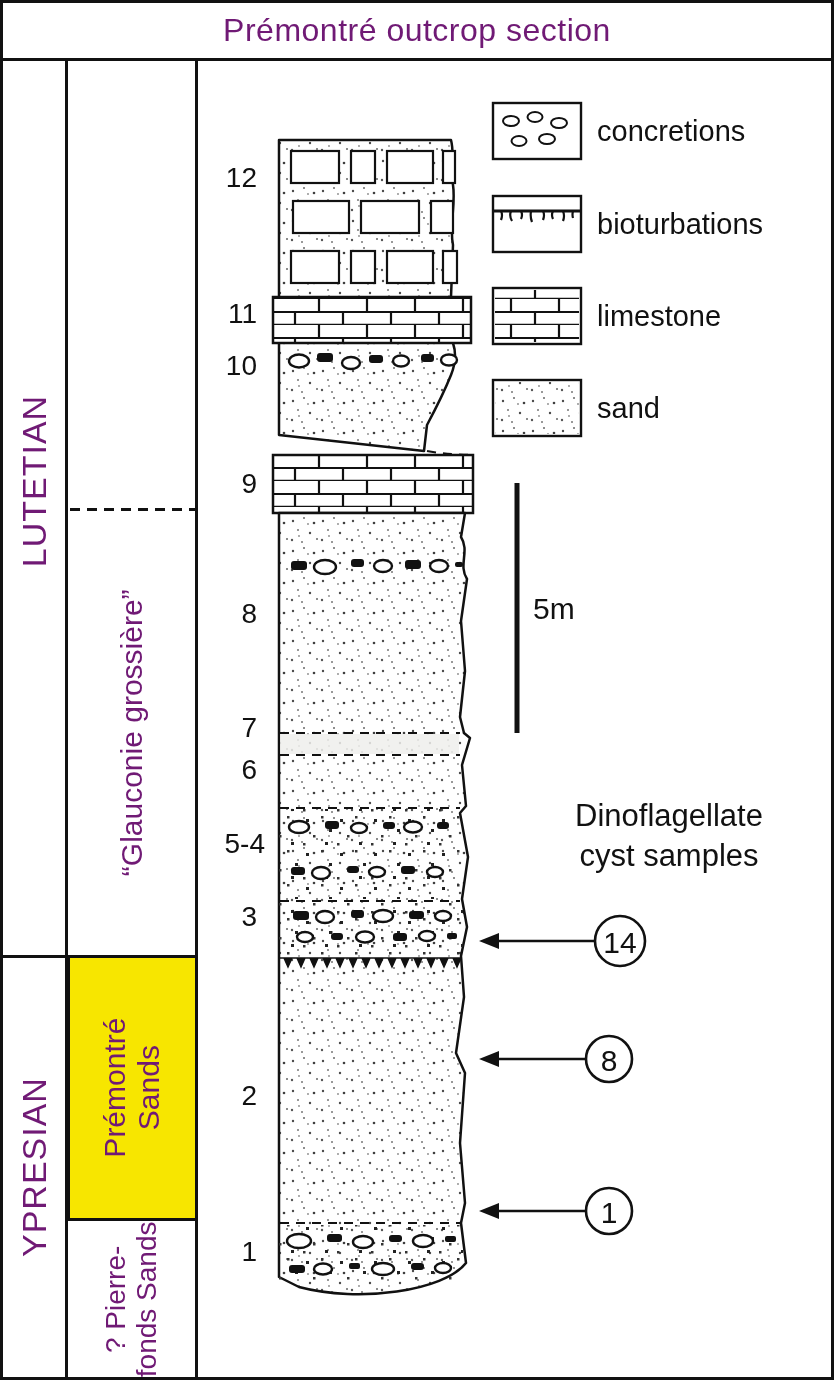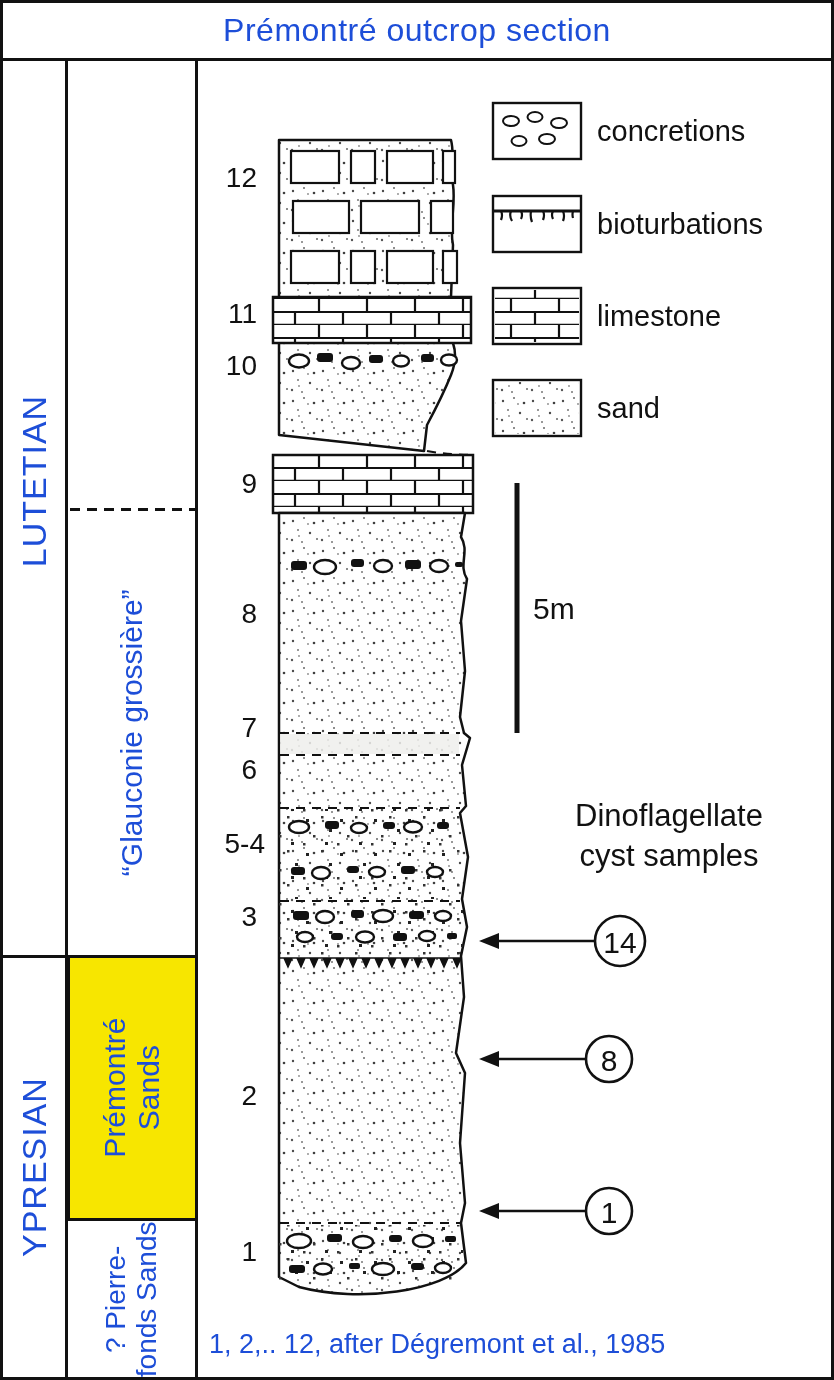--- a/index.html
+++ b/index.html
@@ -3,21 +3,21 @@
 <meta charset="utf-8">
 <style>
   html,body{margin:0;padding:0;background:#fff;}
   .page{
     position:relative;
     width:834px;height:1380px;
     background:#ffffff;
     border:3px solid #111;
     box-sizing:border-box;
     font-family:"Liberation Sans", sans-serif;
-    color:#1d4ed8;
+    color:#701a75;
     overflow:hidden;
   }
   .title-bar{
     position:absolute;left:0;top:0;width:100%;height:55px;
     display:flex;align-items:center;justify-content:center;
     font-size:32px;letter-spacing:0.5px;
   }
   .hline{position:absolute;background:#111;height:3px;}
   .vline{position:absolute;background:#111;width:3px;}
   .dashline{
@@ -292,15 +292,14 @@
       <text x="410" y="995" font-size="30" text-anchor="middle" dominant-baseline="central">8</text>
     </g>
     <g>
       <line x1="387" y1="1146" x2="300" y2="1146" stroke="#111" stroke-width="2.6"></line>
       <polygon points="280,1146 300,1138 300,1154" fill="#111"></polygon>
       <circle cx="410" cy="1146" r="23" fill="#fff" stroke="#111" stroke-width="2.6"></circle>
       <text x="410" y="1147" font-size="30" text-anchor="middle" dominant-baseline="central">1</text>
     </g>
   </svg>
 
-  <div class="caption" style="left:206px;top:1326px;">1, 2,.. 12, after Dégremont et al., 1985</div>
 
 </div>
 
 </body></html>

